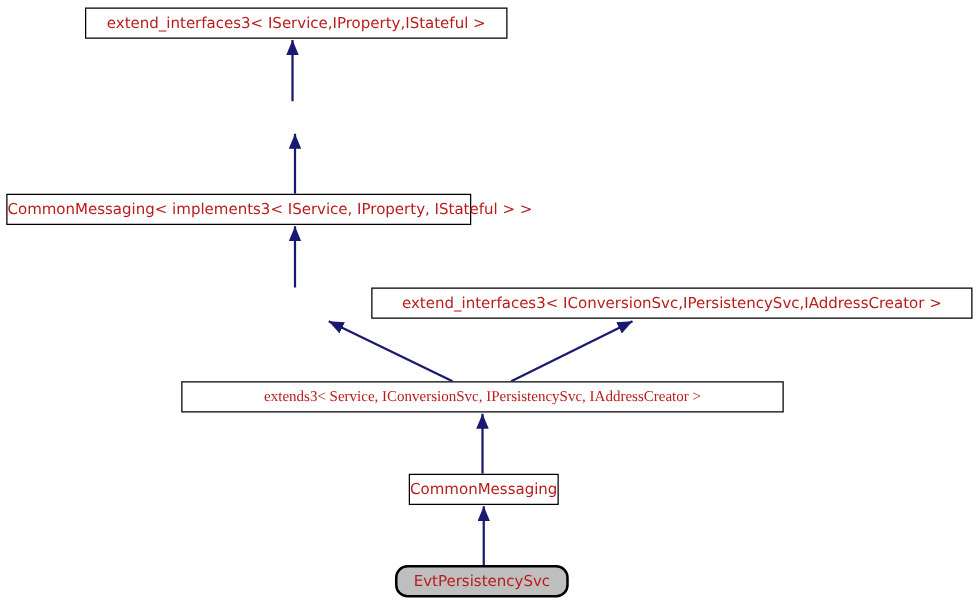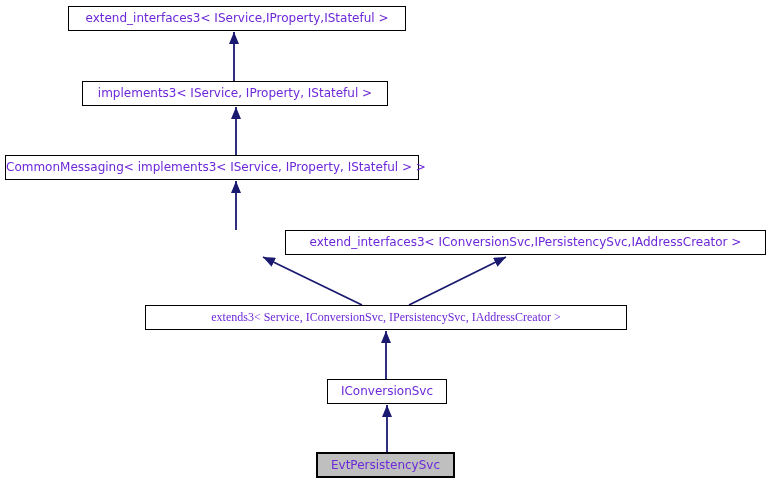--- a/index.html
+++ b/index.html
@@ -20,39 +20,40 @@
     left: 0; top: 0;
     width: 784px; height: 485px;
     pointer-events: none;
   }
   .node {
     position: absolute;
     box-sizing: border-box;
     height: 25px;
     border: 1px solid #000000;
     background: #ffffff;
-    color: #6d28d9;
+    color: #b91c1c;
     font-size: 12px;
     line-height: 23px;
     text-align: center;
     white-space: nowrap;
     cursor: pointer;
   }
   .node.highlighted {
     background: #bfbfbf;
     border-width: 2px;
     height: 26px;
     line-height: 22px;
     cursor: default;
+    border-radius: 10px;
   }
   .n0 { left: 68px;  top: 6px;   width: 338px; }
   .n1 { left: 82px;  top: 81px;  width: 306px; }
-  .n2 { left: 5px;   top: 155px; width: 414px; }
+  .n2 { left: 5px;   top: 155px; width: 372px; }
   .n3 { left: 200px; top: 230px; width: 72px;  }
-  .n4 { left: 285px; top: 230px; width: 481px; }
+  .n4 { left: 297px; top: 230px; width: 481px; }
   .n5 { left: 145px; top: 305px; width: 482px; font-family: Liberation Serif, serif; }
   .n6 { left: 327px; top: 379px; width: 120px; }
   .n7 { left: 316px; top: 452px; width: 139px; }
   .edge {
     stroke: #191970;
     stroke-width: 1.8;
     fill: none;
   }
 </style>
 </head>
@@ -70,26 +71,25 @@
     <line class="edge" x1="236" y1="155" x2="236" y2="107" marker-end="url(#arrowhead)"></line>
     <line class="edge" x1="236" y1="230" x2="236" y2="181" marker-end="url(#arrowhead)"></line>
     <line class="edge" x1="362" y1="305" x2="263" y2="257" marker-end="url(#arrowhead)"></line>
     <line class="edge" x1="409" y1="305" x2="506" y2="257" marker-end="url(#arrowhead)"></line>
     <line class="edge" x1="386" y1="379" x2="386" y2="331" marker-end="url(#arrowhead)"></line>
     <line class="edge" x1="387" y1="452" x2="387" y2="405" marker-end="url(#arrowhead)"></line>
   </svg>
 
   <div class="node n0">extend_interfaces3&lt; IService,IProperty,IStateful &gt;</div>
 
-  <div class="node n1">implements3&lt; IService, IProperty, IStateful &gt;</div>
 
   <div class="node n2">CommonMessaging&lt; implements3&lt; IService, IProperty, IStateful &gt; &gt;</div>
 
 
   <div class="node n4">extend_interfaces3&lt; IConversionSvc,IPersistencySvc,IAddressCreator &gt;</div>
 
   <div class="node n5">extends3&lt; Service, IConversionSvc, IPersistencySvc, IAddressCreator &gt;</div>
 
-  <div class="node n6">IConversionSvc</div>
+  <div class="node n6">CommonMessaging</div>
 
   <div class="node n7 highlighted">EvtPersistencySvc</div>
 
 </div>
 
 </body></html>

